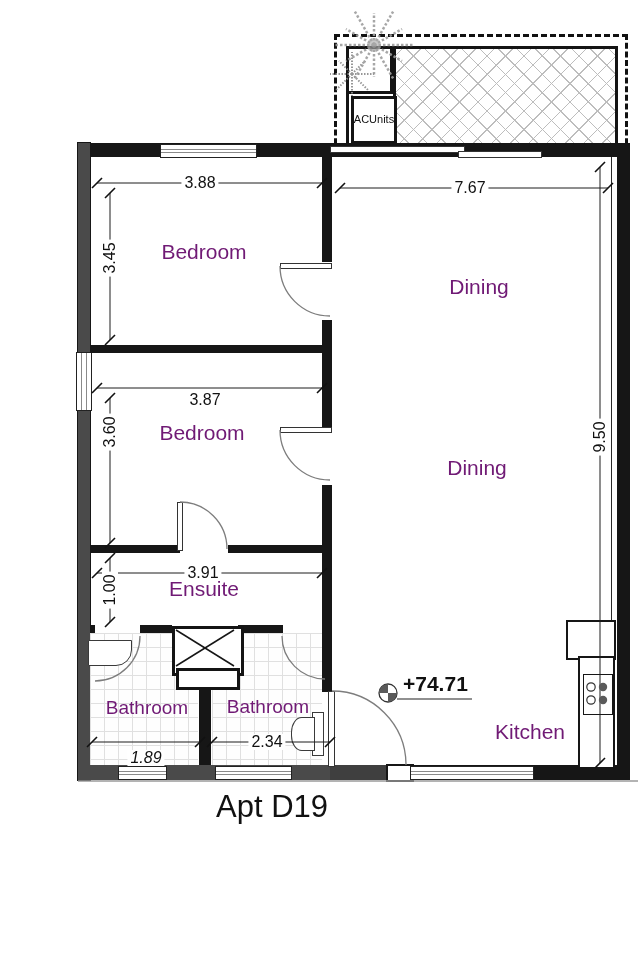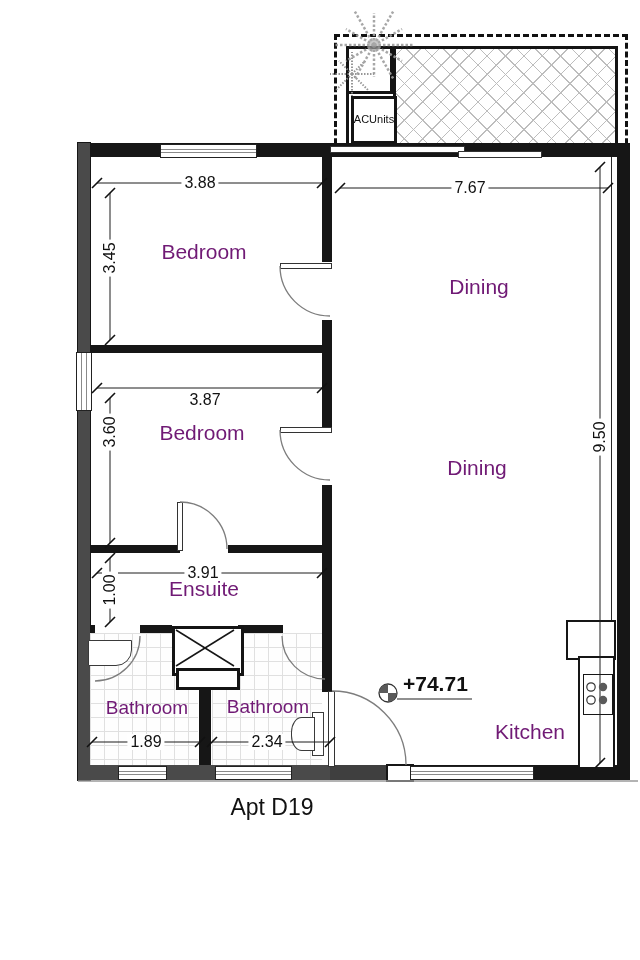--- a/index.html
+++ b/index.html
@@ -21,21 +21,21 @@
                      linear-gradient(90deg,#e0e0e0 1px,transparent 1px);
     background-size:14px 14px;}
   .hatch{position:absolute;background-color:#fff;
     background-image:repeating-linear-gradient(45deg,transparent 0 12px,#bdbdbd 12px 13px),
                      repeating-linear-gradient(-45deg,transparent 0 12px,#bdbdbd 12px 13px);}
   .lbl{position:absolute;font-size:21px;color:#701a75;transform:translate(-50%,-50%);white-space:nowrap;}
   .lbl.sm{font-size:19px;text-align:right;}
   .dim{position:absolute;font-size:16px;color:#111;background:#fff;padding:0 3px;
        transform:translate(-50%,-50%);white-space:nowrap;line-height:1;}
   .dim.v{transform:translate(-50%,-50%) rotate(-90deg);}
-  .title{position:absolute;font-size:23px;color:#111;transform:translate(-50%,-50%);white-space:nowrap;}
+  .title{position:absolute;font-size:31px;color:#111;transform:translate(-50%,-50%);white-space:nowrap;}
   .level{position:absolute;font-size:21px;color:#111;white-space:nowrap;line-height:1;}
   .acbox{position:absolute;background:#fff;border:3px solid #141414;display:flex;
          align-items:center;justify-content:center;font-size:11px;line-height:1.25;color:#111;}
   svg.overlay{position:absolute;left:0;top:0;pointer-events:none;}
 </style>
 </head>
 <body>
 
 <div id="plan">
 
@@ -209,20 +209,20 @@
   <span class="lbl" style="left:530px;top:732px;">Kitchen</span>
 
   <span class="dim" style="left:200px;top:183px;">3.88</span>
   <span class="dim" style="left:470px;top:188px;">7.67</span>
   <span class="dim v" style="left:110px;top:258px;">3.45</span>
   <span class="dim" style="left:205px;top:400px;">3.87</span>
   <span class="dim v" style="left:110px;top:432px;">3.60</span>
   <span class="dim" style="left:203px;top:573px;">3.91</span>
   <span class="dim v" style="left:110px;top:590px;">1.00</span>
   <span class="dim v" style="left:600px;top:437px;">9.50</span>
-  <span class="dim" style="left:146px;top:742px;">1.89</span>
+  <span class="dim" style="left:146px;top:758px;font-style:italic;">1.89</span>
   <span class="dim" style="left:267px;top:742px;">2.34</span>
 
   <span class="level" style="left:403px;top:673px;font-weight:bold;">+74.71</span>
 
   <span class="title" style="left:272px;top:807px;">Apt D19</span>
 
 </div>
 
 </body></html>

